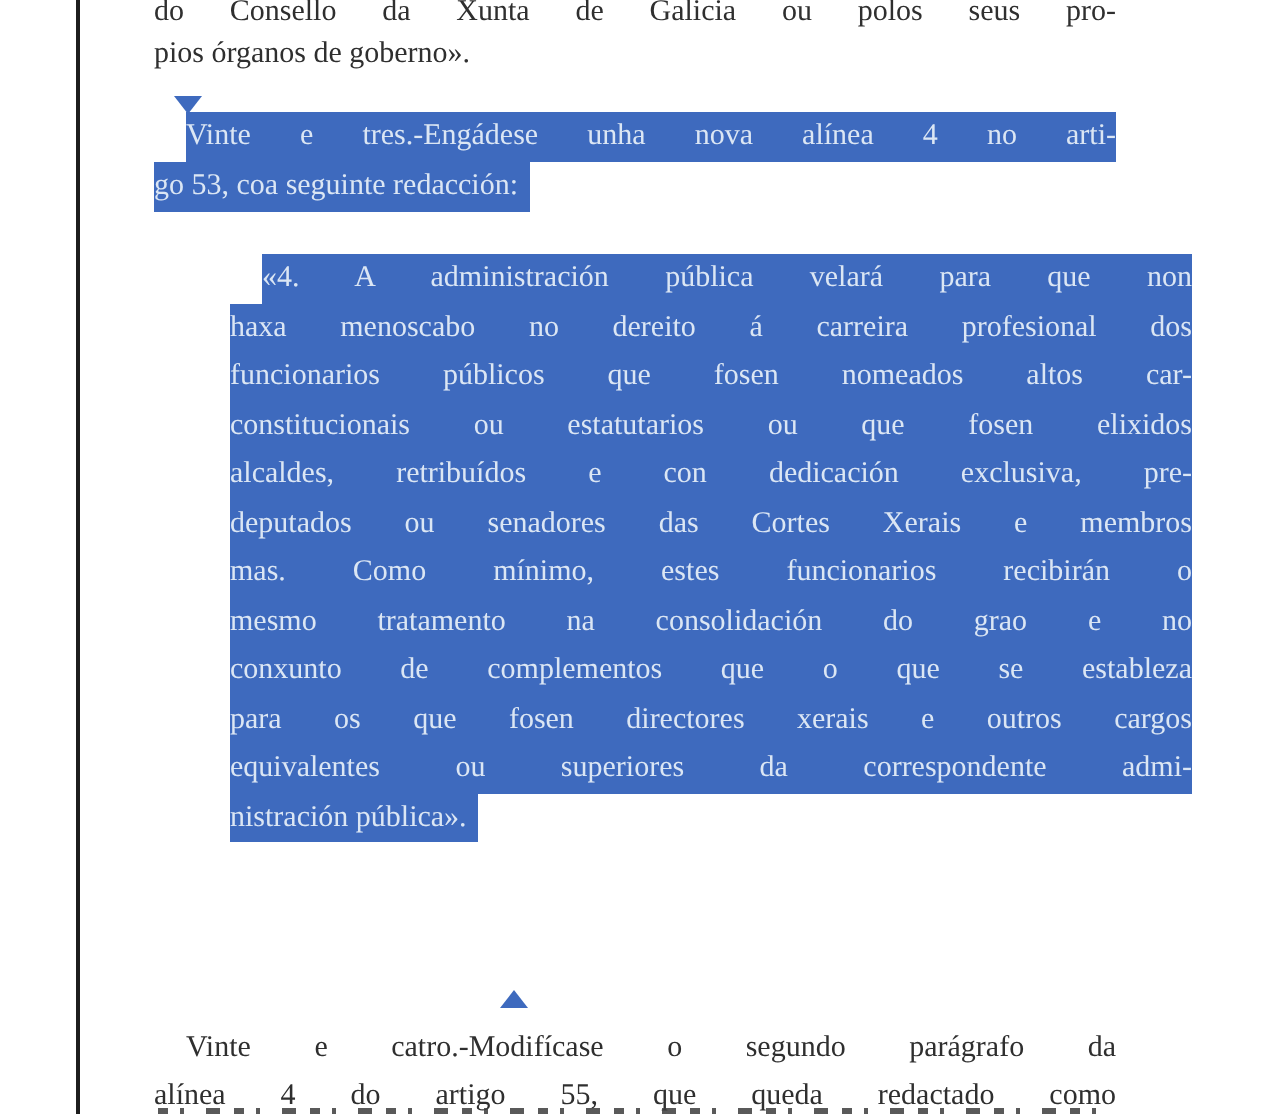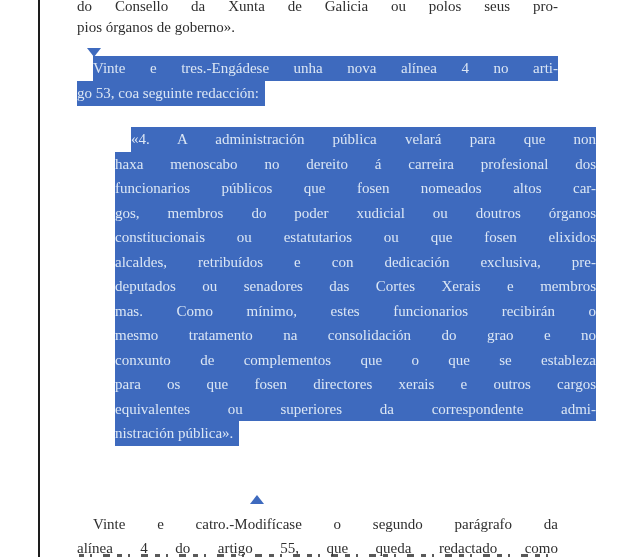--- a/index.html
+++ b/index.html
@@ -98,21 +98,20 @@
         <div class="line end">pios órganos de goberno».</div>
       </div>
       <div class="para para-1">
         <div class="line sel indent">Vinte e tres.-Engádese unha nova alínea 4 no arti-</div>
         <div class="line sel fit">go 53, coa seguinte redacción:</div>
       </div>
       <div class="para para-2">
         <div class="line sel indent">«4. A administración pública velará para que non</div>
         <div class="line sel">haxa menoscabo no dereito á carreira profesional dos</div>
         <div class="line sel">funcionarios públicos que fosen nomeados altos car-</div>
-        <div class="line sel">gos, membros do poder xudicial ou doutros órganos</div>
         <div class="line sel">constitucionais ou estatutarios ou que fosen elixidos</div>
         <div class="line sel">alcaldes, retribuídos e con dedicación exclusiva, pre-</div>
         <div class="line sel">deputados ou senadores das Cortes Xerais e membros</div>
         <div class="line sel">mas. Como mínimo, estes funcionarios recibirán o</div>
         <div class="line sel">mesmo tratamento na consolidación do grao e no</div>
         <div class="line sel">conxunto de complementos que o que se estableza</div>
         <div class="line sel">para os que fosen directores xerais e outros cargos</div>
         <div class="line sel">equivalentes ou superiores da correspondente admi-</div>
         <div class="line sel fit">nistración pública».</div>
       </div>

